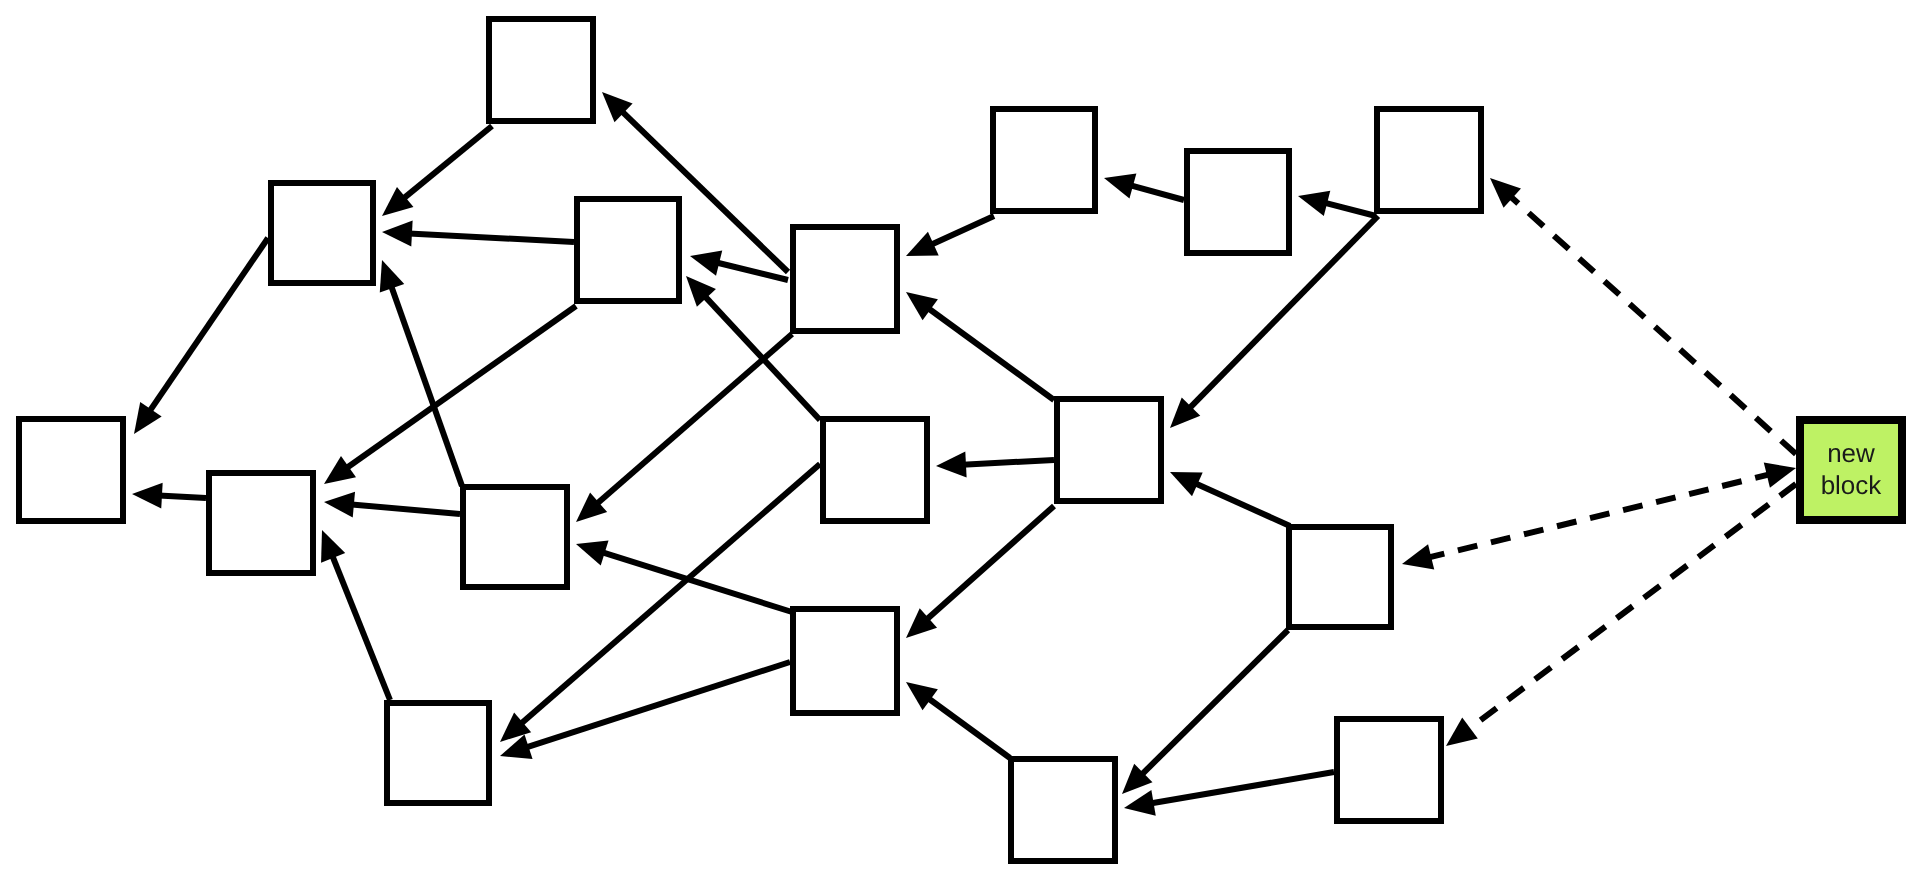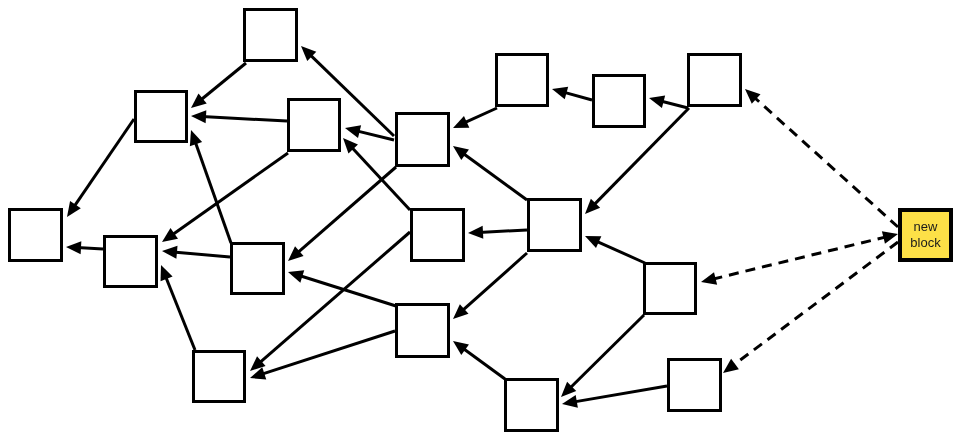--- a/index.html
+++ b/index.html
@@ -114,16 +114,16 @@
       <div class="dag-block" style="left: 395px; top: 112px; width: 55px; height: 55px; border: 3px solid rgb(0, 0, 0); background: rgb(255, 255, 255);"></div>
       <div class="dag-block" style="left: 410px; top: 208px; width: 55px; height: 54px; border: 3px solid rgb(0, 0, 0); background: rgb(255, 255, 255);"></div>
       <div class="dag-block" style="left: 395px; top: 303px; width: 55px; height: 55px; border: 3px solid rgb(0, 0, 0); background: rgb(255, 255, 255);"></div>
       <div class="dag-block" style="left: 527px; top: 198px; width: 55px; height: 54px; border: 3px solid rgb(0, 0, 0); background: rgb(255, 255, 255);"></div>
       <div class="dag-block" style="left: 495px; top: 53px; width: 54px; height: 54px; border: 3px solid rgb(0, 0, 0); background: rgb(255, 255, 255);"></div>
       <div class="dag-block" style="left: 592px; top: 74px; width: 54px; height: 54px; border: 3px solid rgb(0, 0, 0); background: rgb(255, 255, 255);"></div>
       <div class="dag-block" style="left: 687px; top: 53px; width: 55px; height: 54px; border: 3px solid rgb(0, 0, 0); background: rgb(255, 255, 255);"></div>
       <div class="dag-block" style="left: 643px; top: 262px; width: 54px; height: 53px; border: 3px solid rgb(0, 0, 0); background: rgb(255, 255, 255);"></div>
       <div class="dag-block" style="left: 504px; top: 378px; width: 55px; height: 54px; border: 3px solid rgb(0, 0, 0); background: rgb(255, 255, 255);"></div>
       <div class="dag-block" style="left: 667px; top: 358px; width: 55px; height: 54px; border: 3px solid rgb(0, 0, 0); background: rgb(255, 255, 255);"></div>
-      <div class="dag-block" style="left: 898px; top: 208px; width: 55px; height: 54px; border: 4px solid rgb(0, 0, 0); background: #fde047;"><span>new
+      <div class="dag-block" style="left: 898px; top: 208px; width: 55px; height: 54px; border: 4px solid rgb(0, 0, 0); background: #bef264;"><span>new
 block</span></div>
     </div>
 </div>
 
 </body></html>

